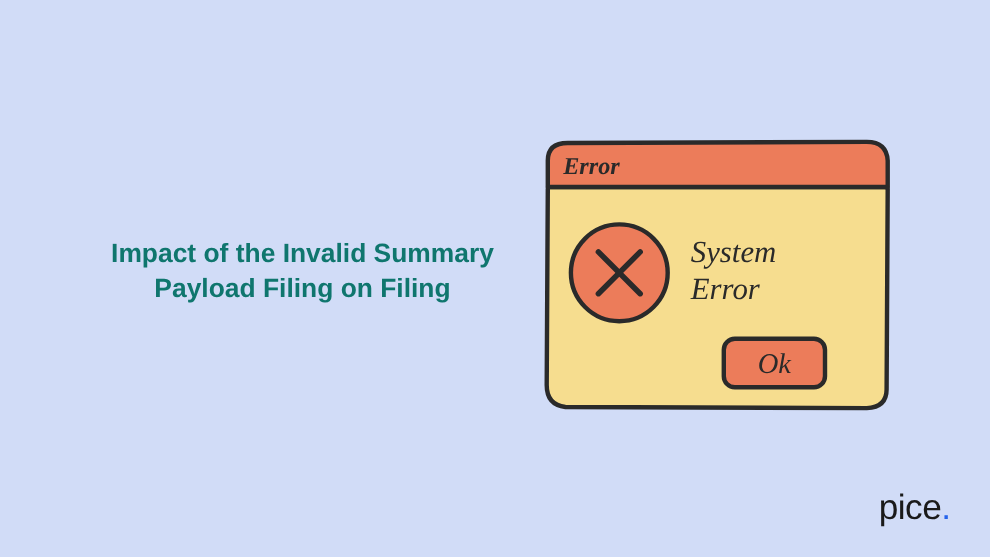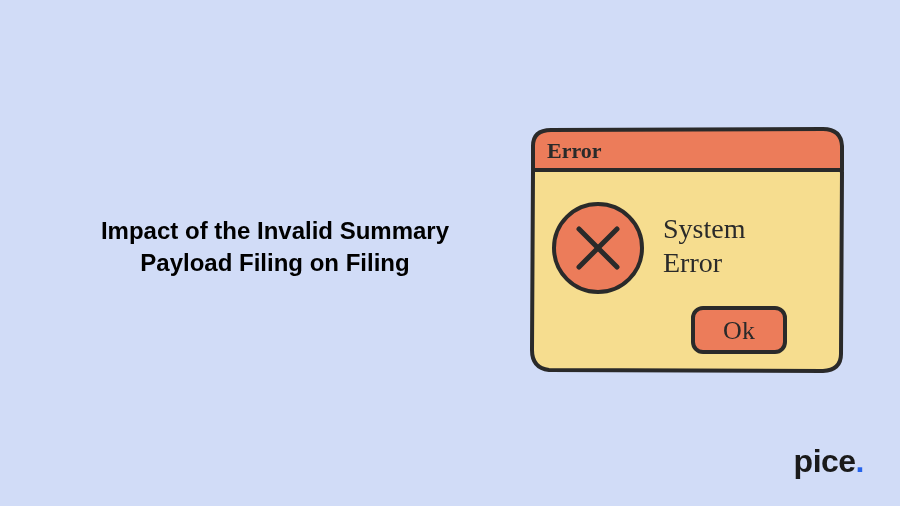--- a/index.html
+++ b/index.html
@@ -11,35 +11,36 @@
   font-family: -apple-system, BlinkMacSystemFont, "Segoe UI", Arial, sans-serif;
   overflow: hidden;
 }
 .heading {
   position: absolute;
   left: 75px;
   top: 215px;
   width: 400px;
   font-size: 24px;
   font-weight: 700;
-  color: #000000;
+  color: #0f766e;
   text-align: center;
   line-height: 1.35;
 }
 .dialog-wrap {
   position: absolute;
-  left: 523px;
+  left: 488px;
   top: 120px;
+  font-style: italic;
 }
 .logo {
   position: absolute;
   right: 36px;
   bottom: 26px;
   font-size: 32px;
-  font-weight: 700;
+  font-weight: 400;
   color: #1a1a1a;
   letter-spacing: -0.5px;
 }
 .logo-dot {
   color: #2563eb;
 }
 </style>
 </head>
 <body>
 

